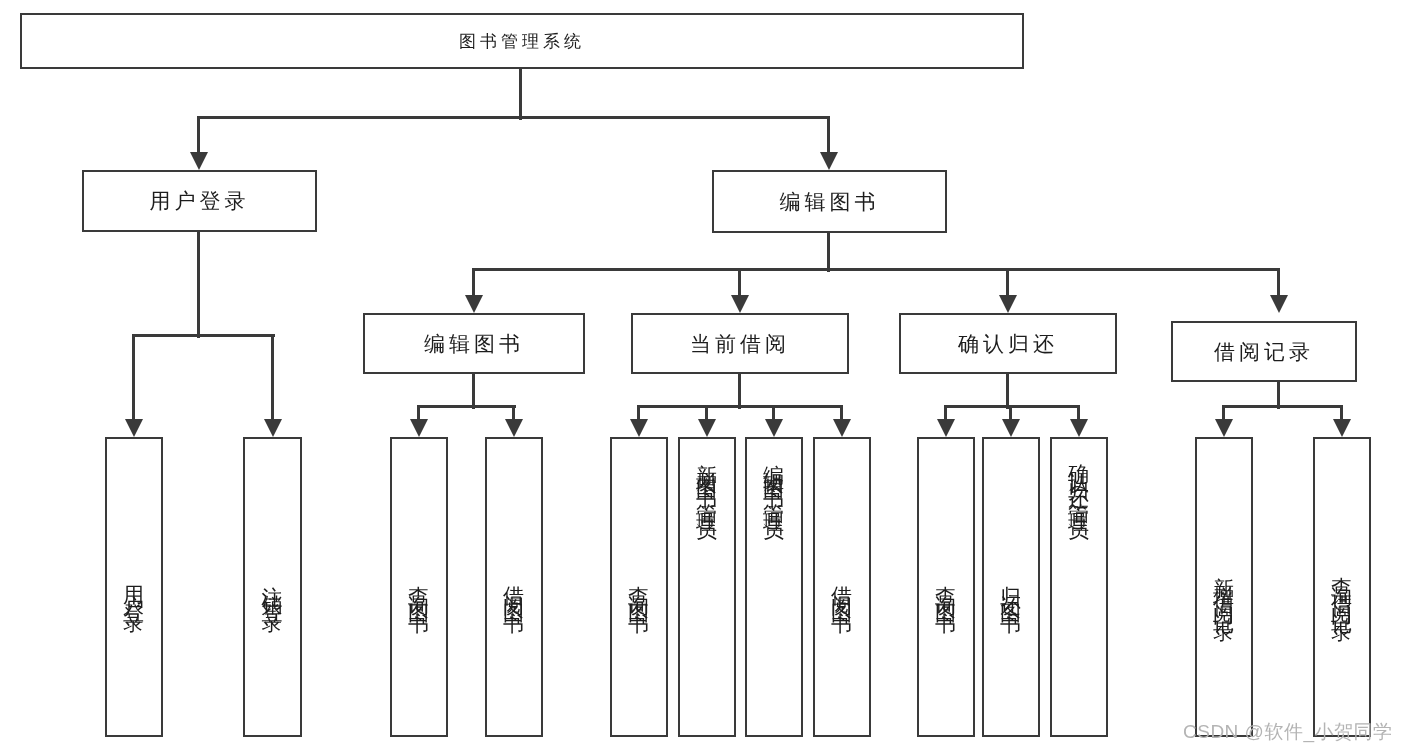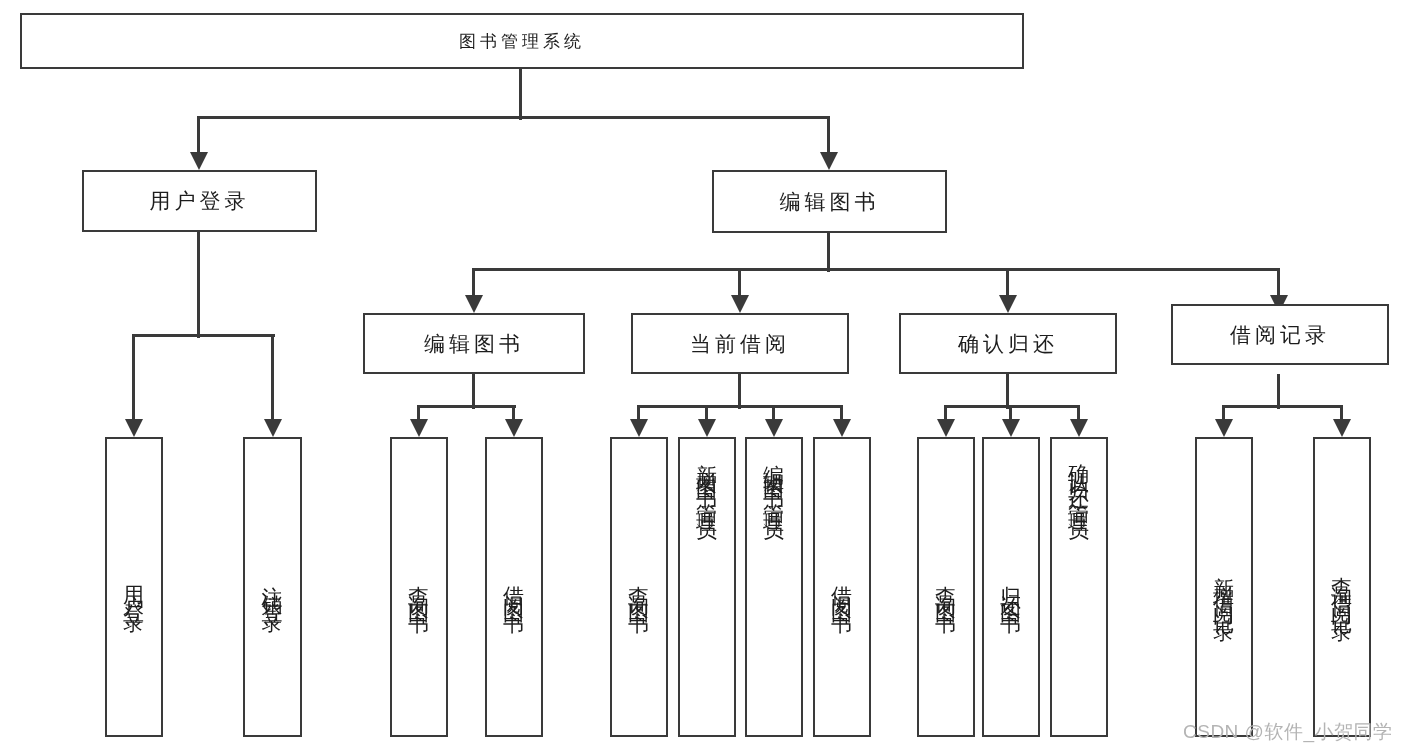--- a/index.html
+++ b/index.html
@@ -71,21 +71,21 @@
 <div class="vline" style="left:738px;top:270px;height:27px;"></div>
 <div class="arrow" style="left:731px;top:295px;"></div>
 <div class="vline" style="left:1006px;top:270px;height:27px;"></div>
 <div class="arrow" style="left:999px;top:295px;"></div>
 <div class="vline" style="left:1277px;top:270px;height:27px;"></div>
 <div class="arrow" style="left:1270px;top:295px;"></div>
 
 <div class="box" style="left:363px;top:313px;width:222px;height:61px;">编辑图书</div>
 <div class="box" style="left:631px;top:313px;width:218px;height:61px;">当前借阅</div>
 <div class="box" style="left:899px;top:313px;width:218px;height:61px;">确认归还</div>
-<div class="box" style="left:1171px;top:304px;width:218px;height:61px;">借阅记录</div>
+<div class="box" style="left:1171px;top:321px;width:186px;height:61px;">借阅记录</div>
 
 <div class="vline" style="left:472px;top:374px;height:35px;"></div>
 <div class="hline" style="left:417px;top:405px;width:99px;"></div>
 <div class="vline" style="left:417px;top:407px;height:15px;"></div>
 <div class="arrow" style="left:410px;top:419px;"></div>
 <div class="vline" style="left:512px;top:407px;height:15px;"></div>
 <div class="arrow" style="left:505px;top:419px;"></div>
 
 <div class="vline" style="left:738px;top:374px;height:35px;"></div>
 <div class="hline" style="left:637px;top:405px;width:206px;"></div>

